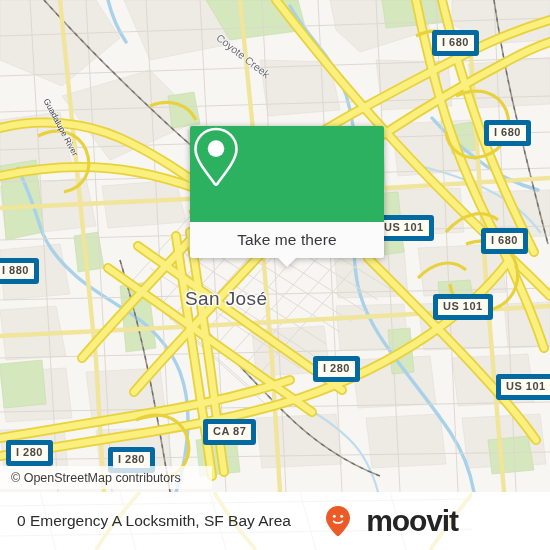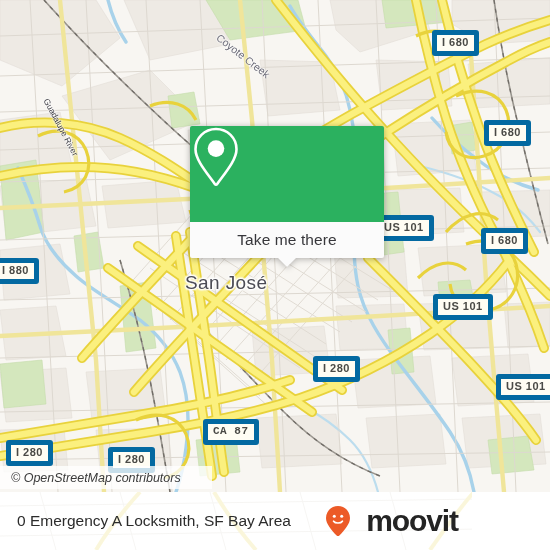--- a/index.html
+++ b/index.html
@@ -88,21 +88,20 @@
   }
 
   
   .attrib{
     position:absolute;left:0;top:466px;
     height:23px;width:212px;
     background:rgba(255,255,255,.78);
     display:flex;align-items:center;
     box-sizing:border-box;padding-left:11px;
     z-index:6;
-    font-style:italic;
   }
   .attrib span{font-size:12.5px;color:#3a3a3a;white-space:nowrap;}
 
   
   .footer{
     position:absolute;left:0;top:492px;width:472px;height:58px;
     background:#fff;overflow:hidden;
   }
   .footer-fade{
     position:absolute;inset:0;opacity:.18;
@@ -323,26 +322,26 @@
 
     <div>
       <div class="shield" style="left:432px;top:30px;">I 680</div>
       <div class="shield" style="left:484px;top:120px;">I 680</div>
       <div class="shield" style="left:374px;top:215px;">US 101</div>
       <div class="shield" style="left:481px;top:228px;">I 680</div>
       <div class="shield" style="left:-8px;top:258px;">I 880</div>
       <div class="shield" style="left:433px;top:294px;">US 101</div>
       <div class="shield" style="left:313px;top:356px;">I 280</div>
       <div class="shield" style="left:496px;top:374px;">US 101</div>
-      <div class="shield" style="left:203px;top:419px;font-family:Liberation Mono, monospace;">CA 87</div>
+      <div class="shield" style="left:203px;top:419px;">CA 87</div>
       <div class="shield" style="left:6px;top:440px;">I 280</div>
       <div class="shield" style="left:108px;top:447px;">I 280</div>
     </div>
 
-    <div class="city-label" style="left:185px;top:272px;">San José</div>
+    <div class="city-label" style="left:185px;top:288px;">San José</div>
 
     <div class="water-label" style="left:218px;top:30px;transform:rotate(38deg);transform-origin:0 50%;">Coyote Creek</div>
 
     <div class="street-label" style="left:46px;top:94px;transform:rotate(62deg);transform-origin:0 50%;">Guadalupe River</div>
 
     <div class="card">
       <div class="card-head" style="background:#2bb15f;">
         <svg width="52" height="62" viewBox="0 0 52 62">
           <path d="M26 3 C14.5 3 5.5 12 5.5 23.2 C5.5 34 17 47 25 58.2 C25.5 58.9 26.5 58.9 27 58.2 C35 47 46.5 34 46.5 23.2 C46.5 12 37.5 3 26 3 Z" fill="none" stroke="#ffffff" stroke-width="2.6"></path>
           <circle cx="26" cy="22.6" r="8.3" fill="#ffffff"></circle>

